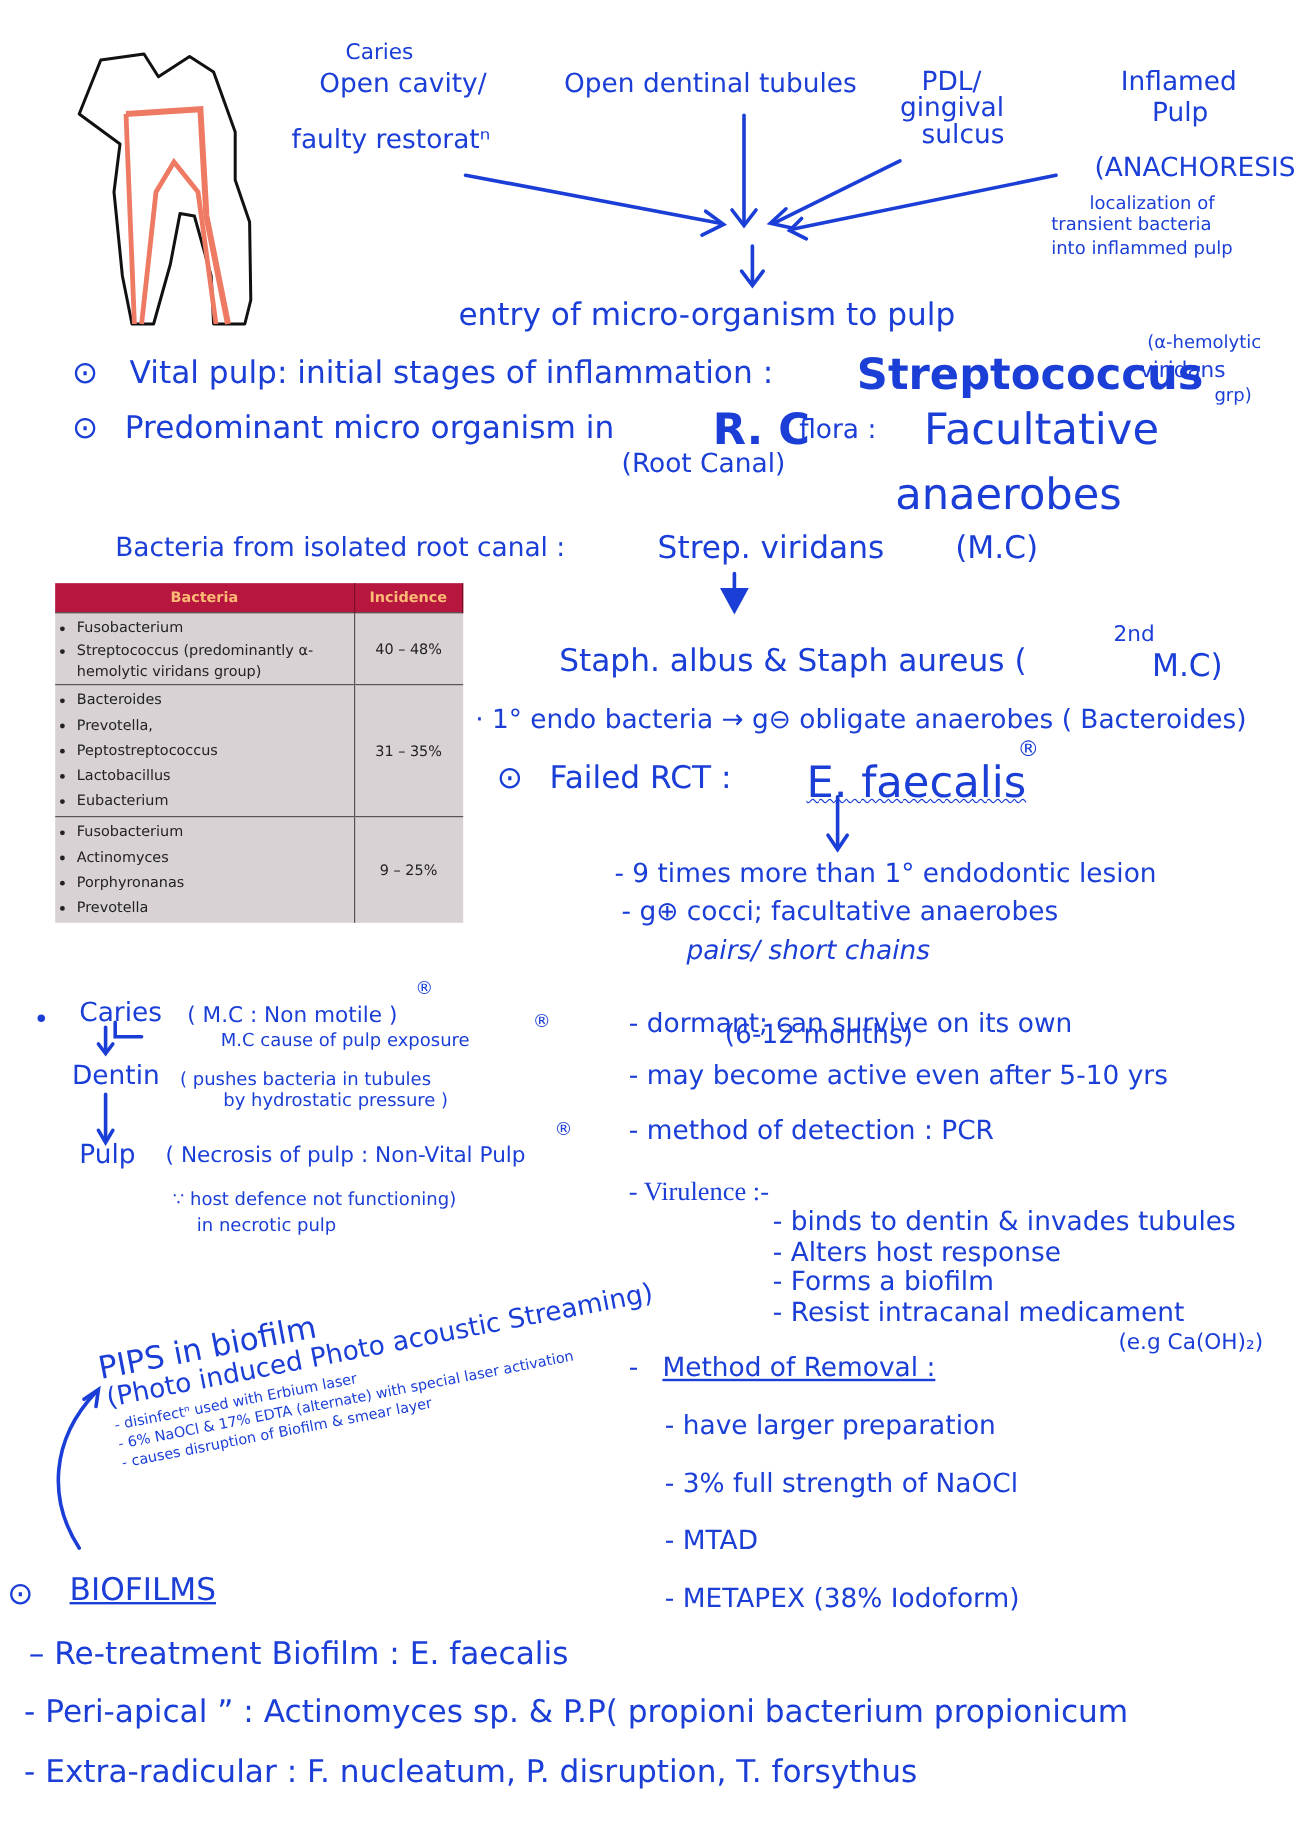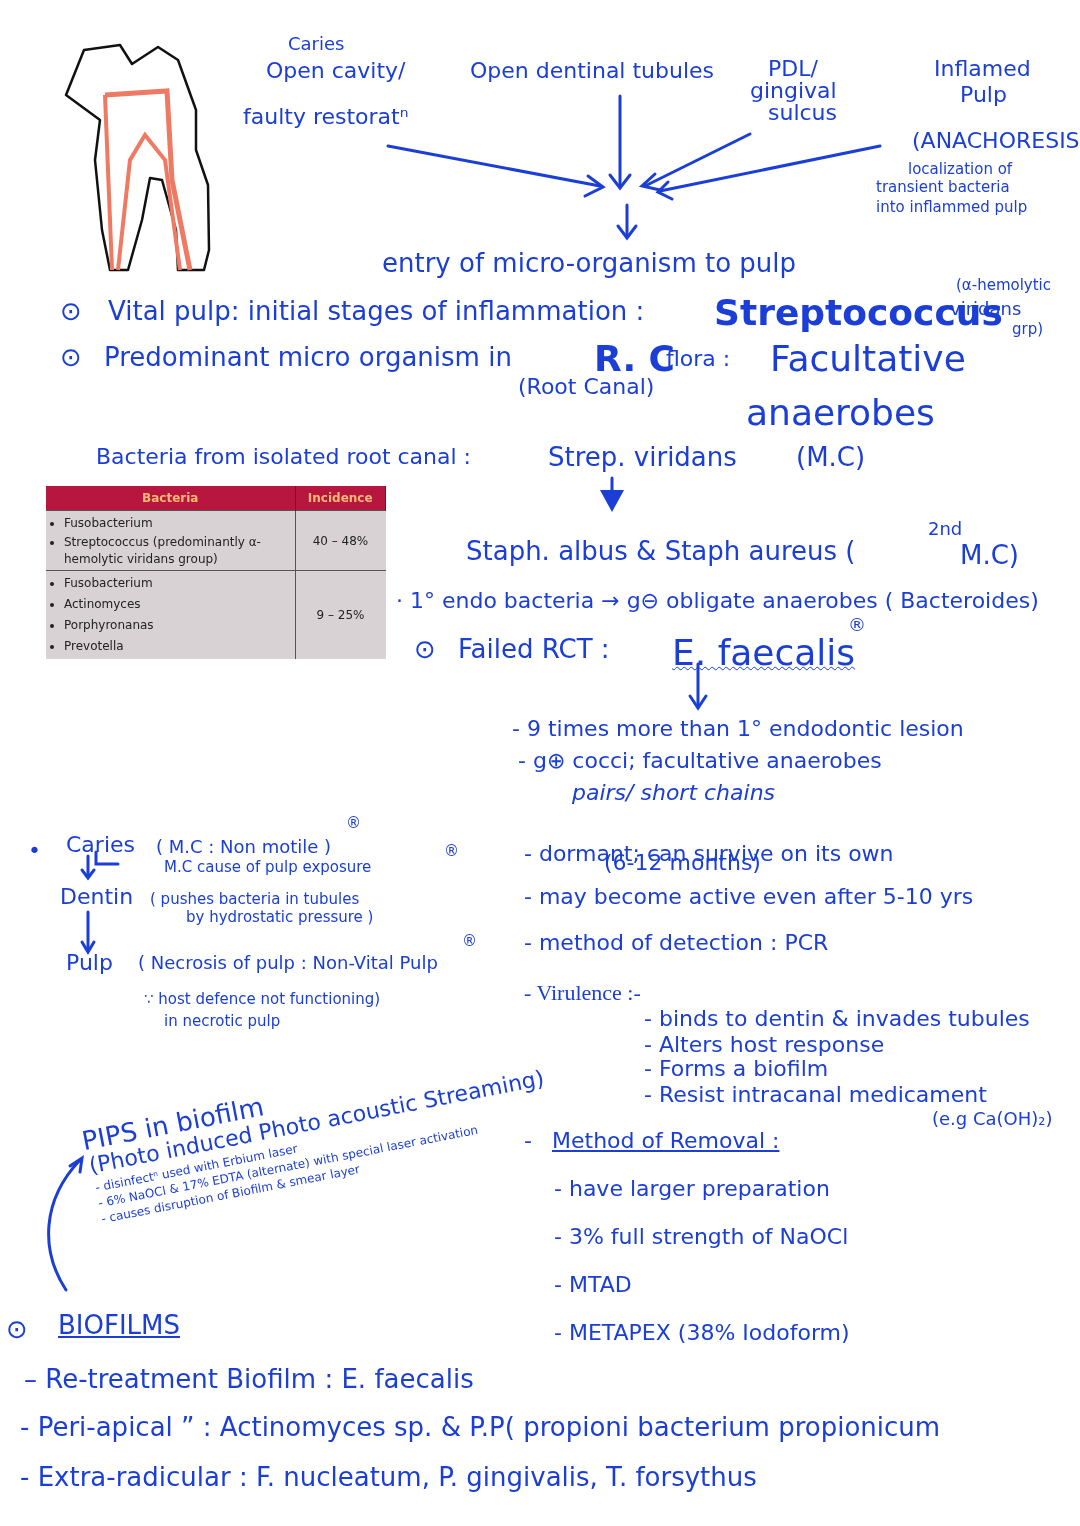--- a/index.html
+++ b/index.html
@@ -110,20 +110,32 @@
           <ul>
         <li>Fusobacterium</li>
         <li class="sub" style="white-space:normal;width:200px;">Streptococcus (predominantly α-hemolytic viridans group)</li>
       </ul>
         </td>
       <td class="inc">40 – 48%</td>
     </tr>
     <tr>
       <td>
           <ul>
+        <li>Bacteroides</li>
+        <li>Prevotella,</li>
+        <li>Peptostreptococcus</li>
+        <li>Lactobacillus</li>
+        <li>Eubacterium</li>
+      </ul>
+        </td>
+      <td class="inc">31 – 35%</td>
+    </tr>
+    <tr>
+      <td>
+          <ul>
         <li>Fusobacterium</li>
         <li>Actinomyces</li>
         <li>Porphyronanas</li>
         <li>Prevotella</li>
       </ul>
         </td>
       <td class="inc">9 – 25%</td>
     </tr>
   </tbody>
 </table>
@@ -158,21 +170,21 @@
 <div class="hw md ul" style="left:552px;top:1128px;">Method of Removal :</div>
 <div class="hw md" style="left:554px;top:1176px;">- have larger preparation</div>
 <div class="hw md" style="left:554px;top:1224px;">- 3% full strength of NaOCl</div>
 <div class="hw md" style="left:554px;top:1272px;">- MTAD</div>
 <div class="hw md" style="left:554px;top:1320px;">- METAPEX (38% Iodoform)</div>
 
 <div class="hw md" style="left:28px;top:838px;">•</div>
 <div class="hw md" style="left:66px;top:832px;">Caries</div>
 <div class="hw sm" style="left:156px;top:836px;">( M.C : Non motile )</div>
 <div class="hw xs" style="left:346px;top:814px;">®</div>
-<div class="hw xs" style="left:164px;top:858px;">M.C cause of pulp exposure</div>
+<div class="hw xs" style="left:184px;top:858px;">M.C cause of pulp exposure</div>
 <div class="hw xs" style="left:444px;top:842px;">®</div>
 <div class="hw md" style="left:60px;top:884px;">Dentin</div>
 <div class="hw xs" style="left:150px;top:890px;">( pushes bacteria in tubules</div>
 <div class="hw xs" style="left:186px;top:908px;">by hydrostatic pressure )</div>
 <div class="hw md" style="left:66px;top:950px;">Pulp</div>
 <div class="hw sm" style="left:138px;top:952px;">( Necrosis of pulp : Non-Vital Pulp</div>
 <div class="hw xs" style="left:462px;top:932px;">®</div>
 <div class="hw xs" style="left:144px;top:990px;">∵ host defence not functioning)</div>
 <div class="hw xs" style="left:164px;top:1012px;">in necrotic pulp</div>
 
@@ -181,13 +193,13 @@
   <div class="hw md" style="left:2px;top:-6px;">(Photo induced Photo acoustic Streaming)</div>
   <div class="hw xxs" style="left:4px;top:22px;">- disinfectⁿ used with Erbium laser</div>
   <div class="hw xxs" style="left:4px;top:38px;">- 6% NaOCl &amp; 17% EDTA (alternate) with special laser activation</div>
   <div class="hw xxs" style="left:4px;top:54px;">- causes disruption of Biofilm &amp; smear layer</div>
 </div>
 
 <div class="hw lg" style="left:6px;top:1314px;">⊙</div>
 <div class="hw lg ul" style="left:58px;top:1310px;">BIOFILMS</div>
 <div class="hw lg" style="left:24px;top:1364px;">– Re-treatment Biofilm : E. faecalis</div>
 <div class="hw lg" style="left:20px;top:1412px;">- Peri-apical ” : Actinomyces sp. &amp; P.P( propioni bacterium propionicum</div>
-<div class="hw lg" style="left:20px;top:1462px;">- Extra-radicular : F. nucleatum, P. gingivalis, T. forsythus</div>
+<div class="hw lg" style="left:20px;top:1462px;">- Extra-radicular : F. nucleatum, P. disruption, T. forsythus</div>
 
 </body></html>

